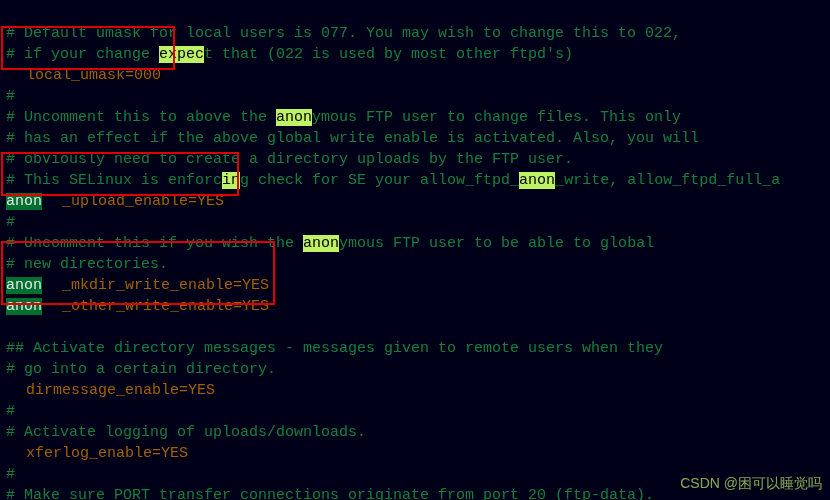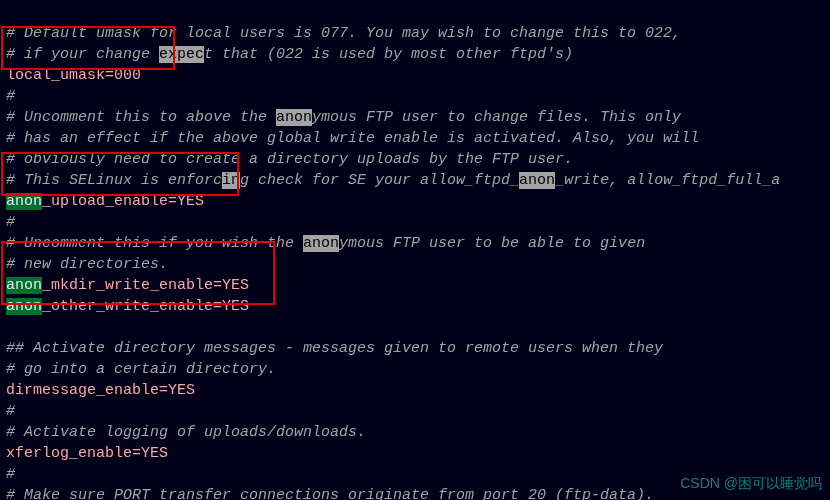--- a/index.html
+++ b/index.html
@@ -12,54 +12,54 @@
     font-size: 15px;
     line-height: 21px;
     color: #b0b0c8;
     overflow: hidden;
     position: relative;
   }
   .terminal {
     padding: 2px 6px;
     white-space: pre;
   }
-  .cmt { color: #a3a3a3; font-style: italic; }
-  .plain { color: #fca5a5; }
-  .hl-y { background: #a3a3a3; color: #000; }
+  .cmt { color: #15803d; }
+  .plain { color: #a16207; margin-left: 20px; }
+  .hl-y { background: #bef264; color: #000; }
   .hl-g { background: #007030; color: #e8e8e8; }
   .box {
     position: absolute;
     border: 2px solid #e00000;
     pointer-events: none;
   }
   .watermark {
     position: absolute;
     right: 8px;
     bottom: 6px;
-    color: #14b8a6;
+    color: #bef264;
     font-family: Arial, sans-serif;
     font-size: 14px;
     opacity: 0.7;
   }
 </style>
 </head>
 <body>
 
 <div class="terminal">
 <span class="cmt"># Default umask for local users is 077. You may wish to change this to 022,</span>
 <span class="cmt"># if your change </span><span class="hl-y">expec</span><span class="cmt">t that (022 is used by most other ftpd's)</span>
 <span class="plain">local_umask=000</span>
 <span class="cmt">#</span>
 <span class="cmt"># Uncomment this to above the </span><span class="hl-y">anon</span><span class="cmt">ymous FTP user to change files. This only</span>
 <span class="cmt"># has an effect if the above global write enable is activated. Also, you will</span>
 <span class="cmt"># obviously need to create a directory uploads by the FTP user.</span>
 <span class="cmt"># This SELinux is enforc</span><span class="hl-y">in</span><span class="cmt">g check for SE your allow_ftpd_</span><span class="hl-y">anon</span><span class="cmt">_write, allow_ftpd_full_a</span>
 <span class="hl-g">anon</span><span class="plain">_upload_enable=YES</span>
 <span class="cmt">#</span>
-<span class="cmt"># Uncomment this if you wish the </span><span class="hl-y">anon</span><span class="cmt">ymous FTP user to be able to given</span>
+<span class="cmt"># Uncomment this if you wish the </span><span class="hl-y">anon</span><span class="cmt">ymous FTP user to be able to global</span>
 <span class="cmt"># new directories.</span>
 <span class="hl-g">anon</span><span class="plain">_mkdir_write_enable=YES</span>
 <span class="hl-g">anon</span><span class="plain">_other_write_enable=YES</span>
 <span></span>
 <span class="cmt">## Activate directory messages - messages given to remote users when they</span>
 <span class="cmt"># go into a certain directory.</span>
 <span class="plain">dirmessage_enable=YES</span>
 <span class="cmt">#</span>
 <span class="cmt"># Activate logging of uploads/downloads.</span>
 <span class="plain">xferlog_enable=YES</span>

